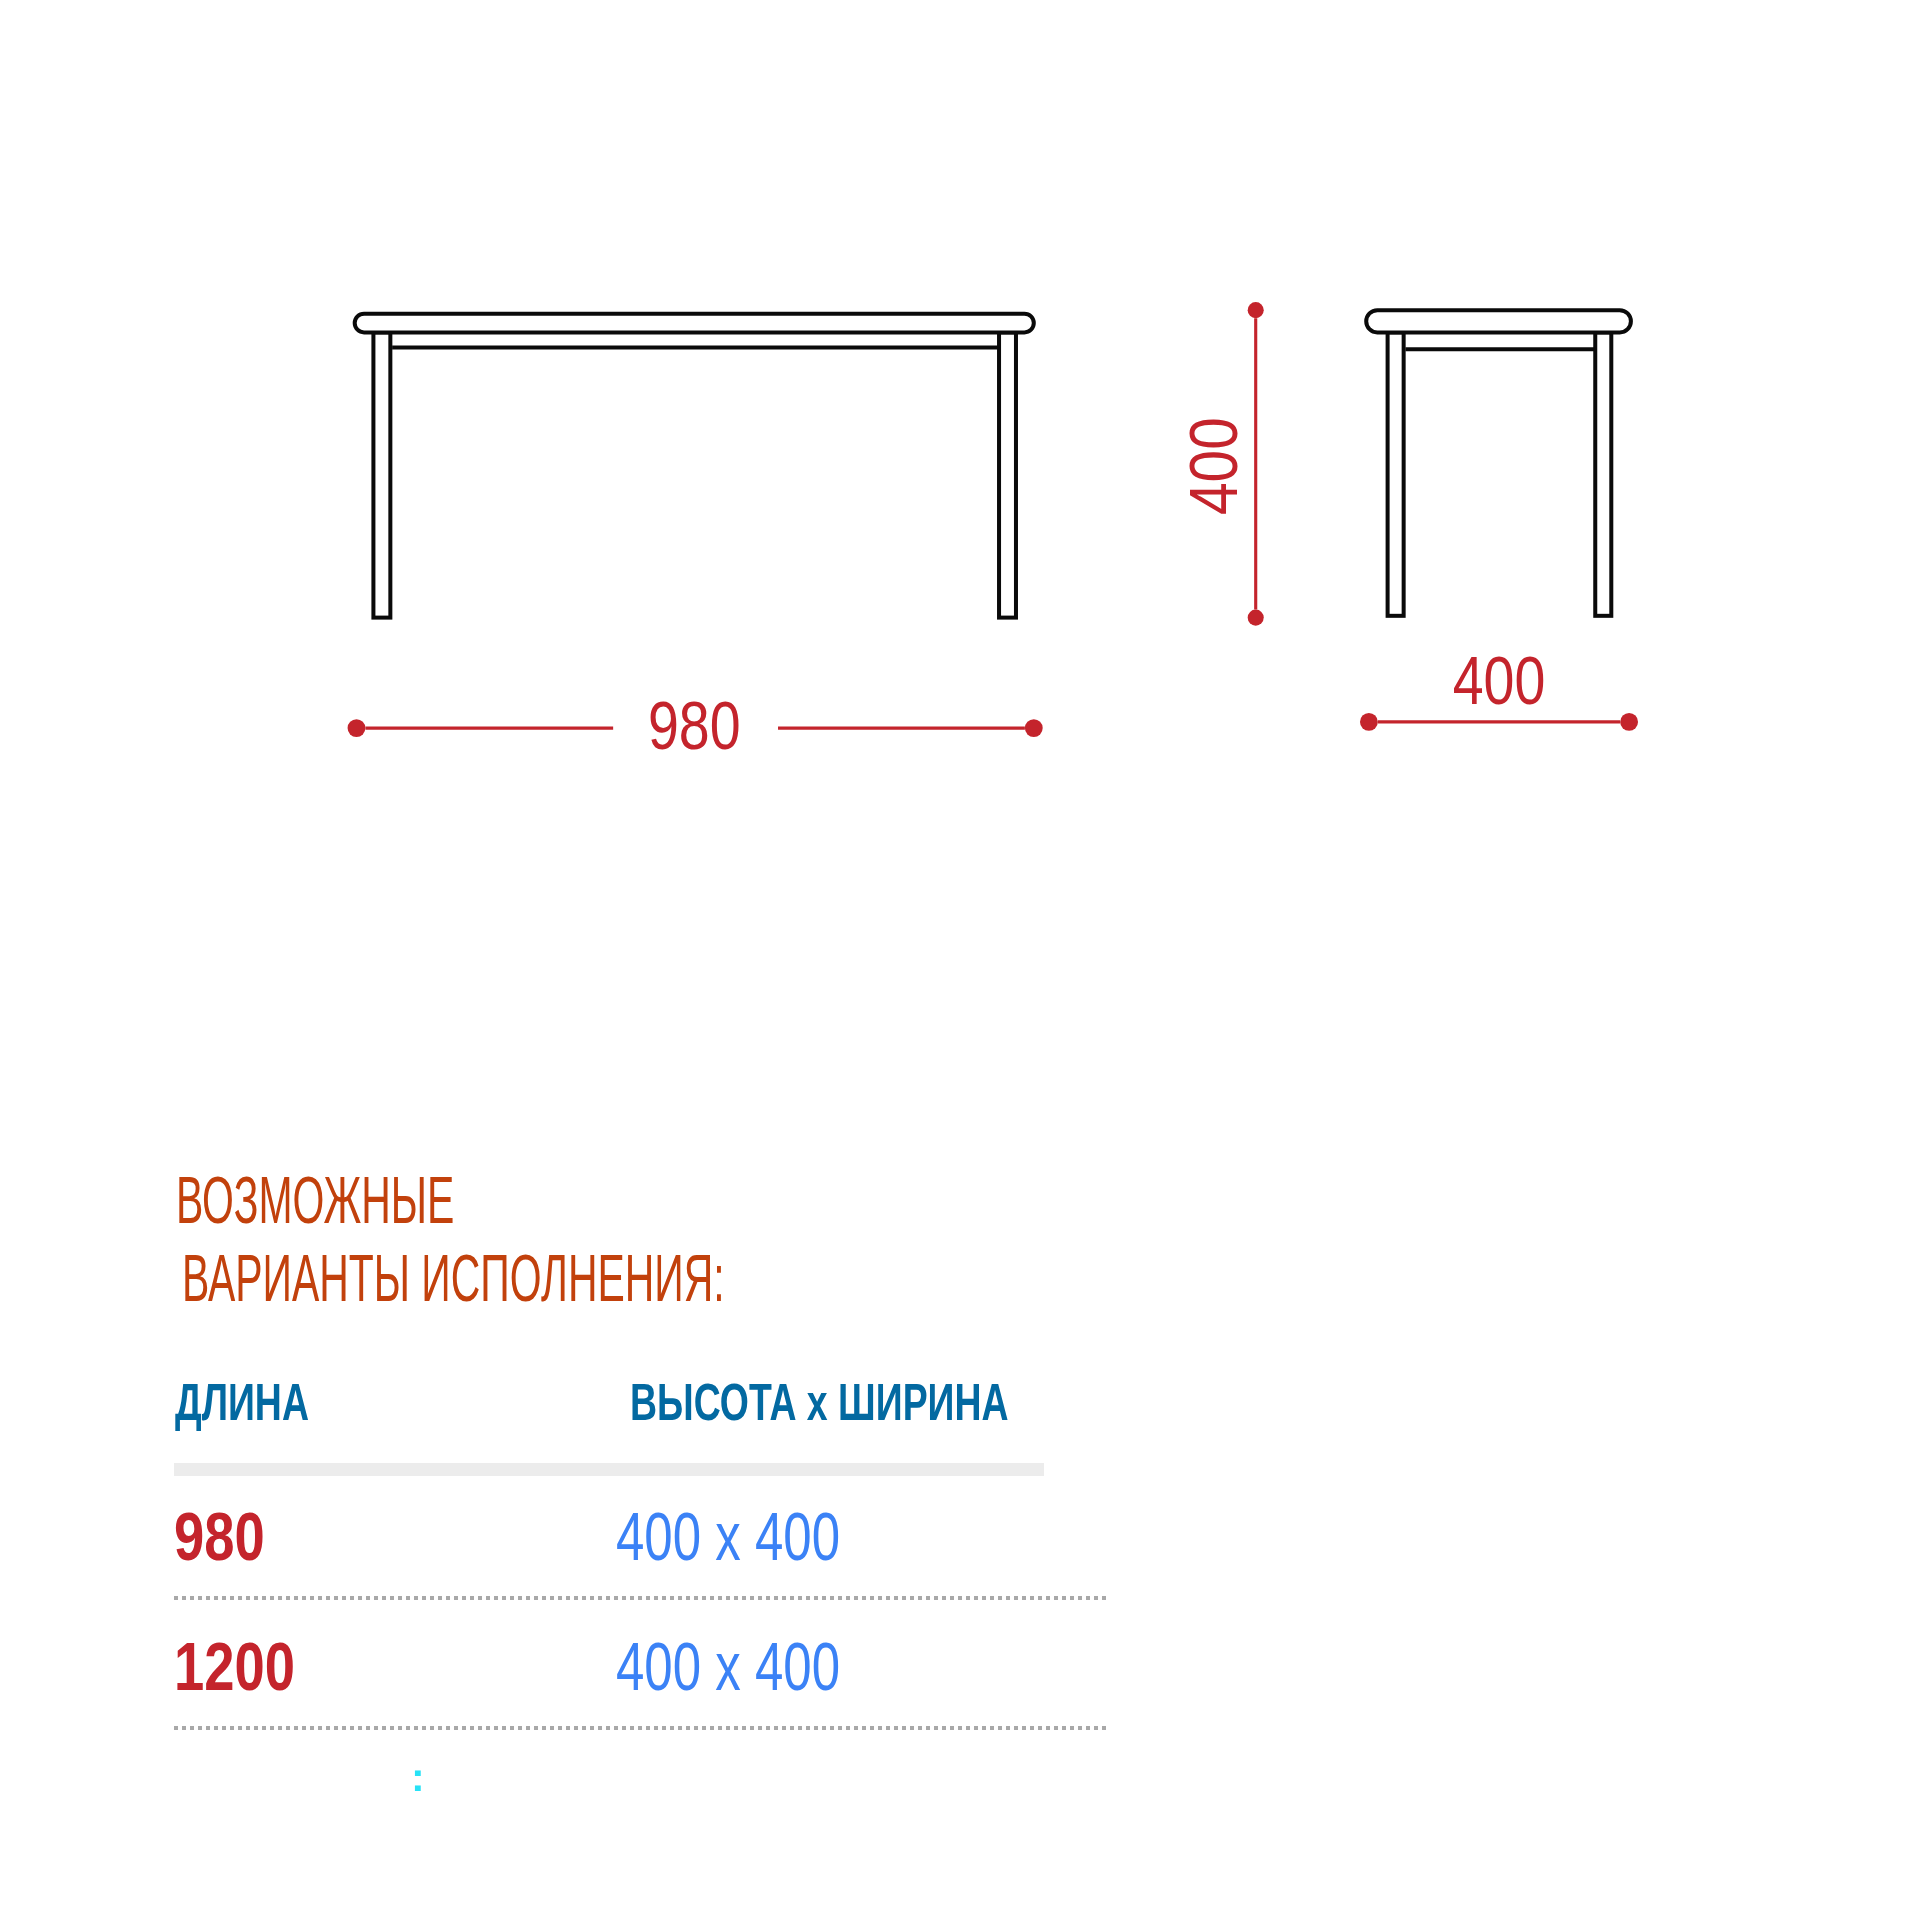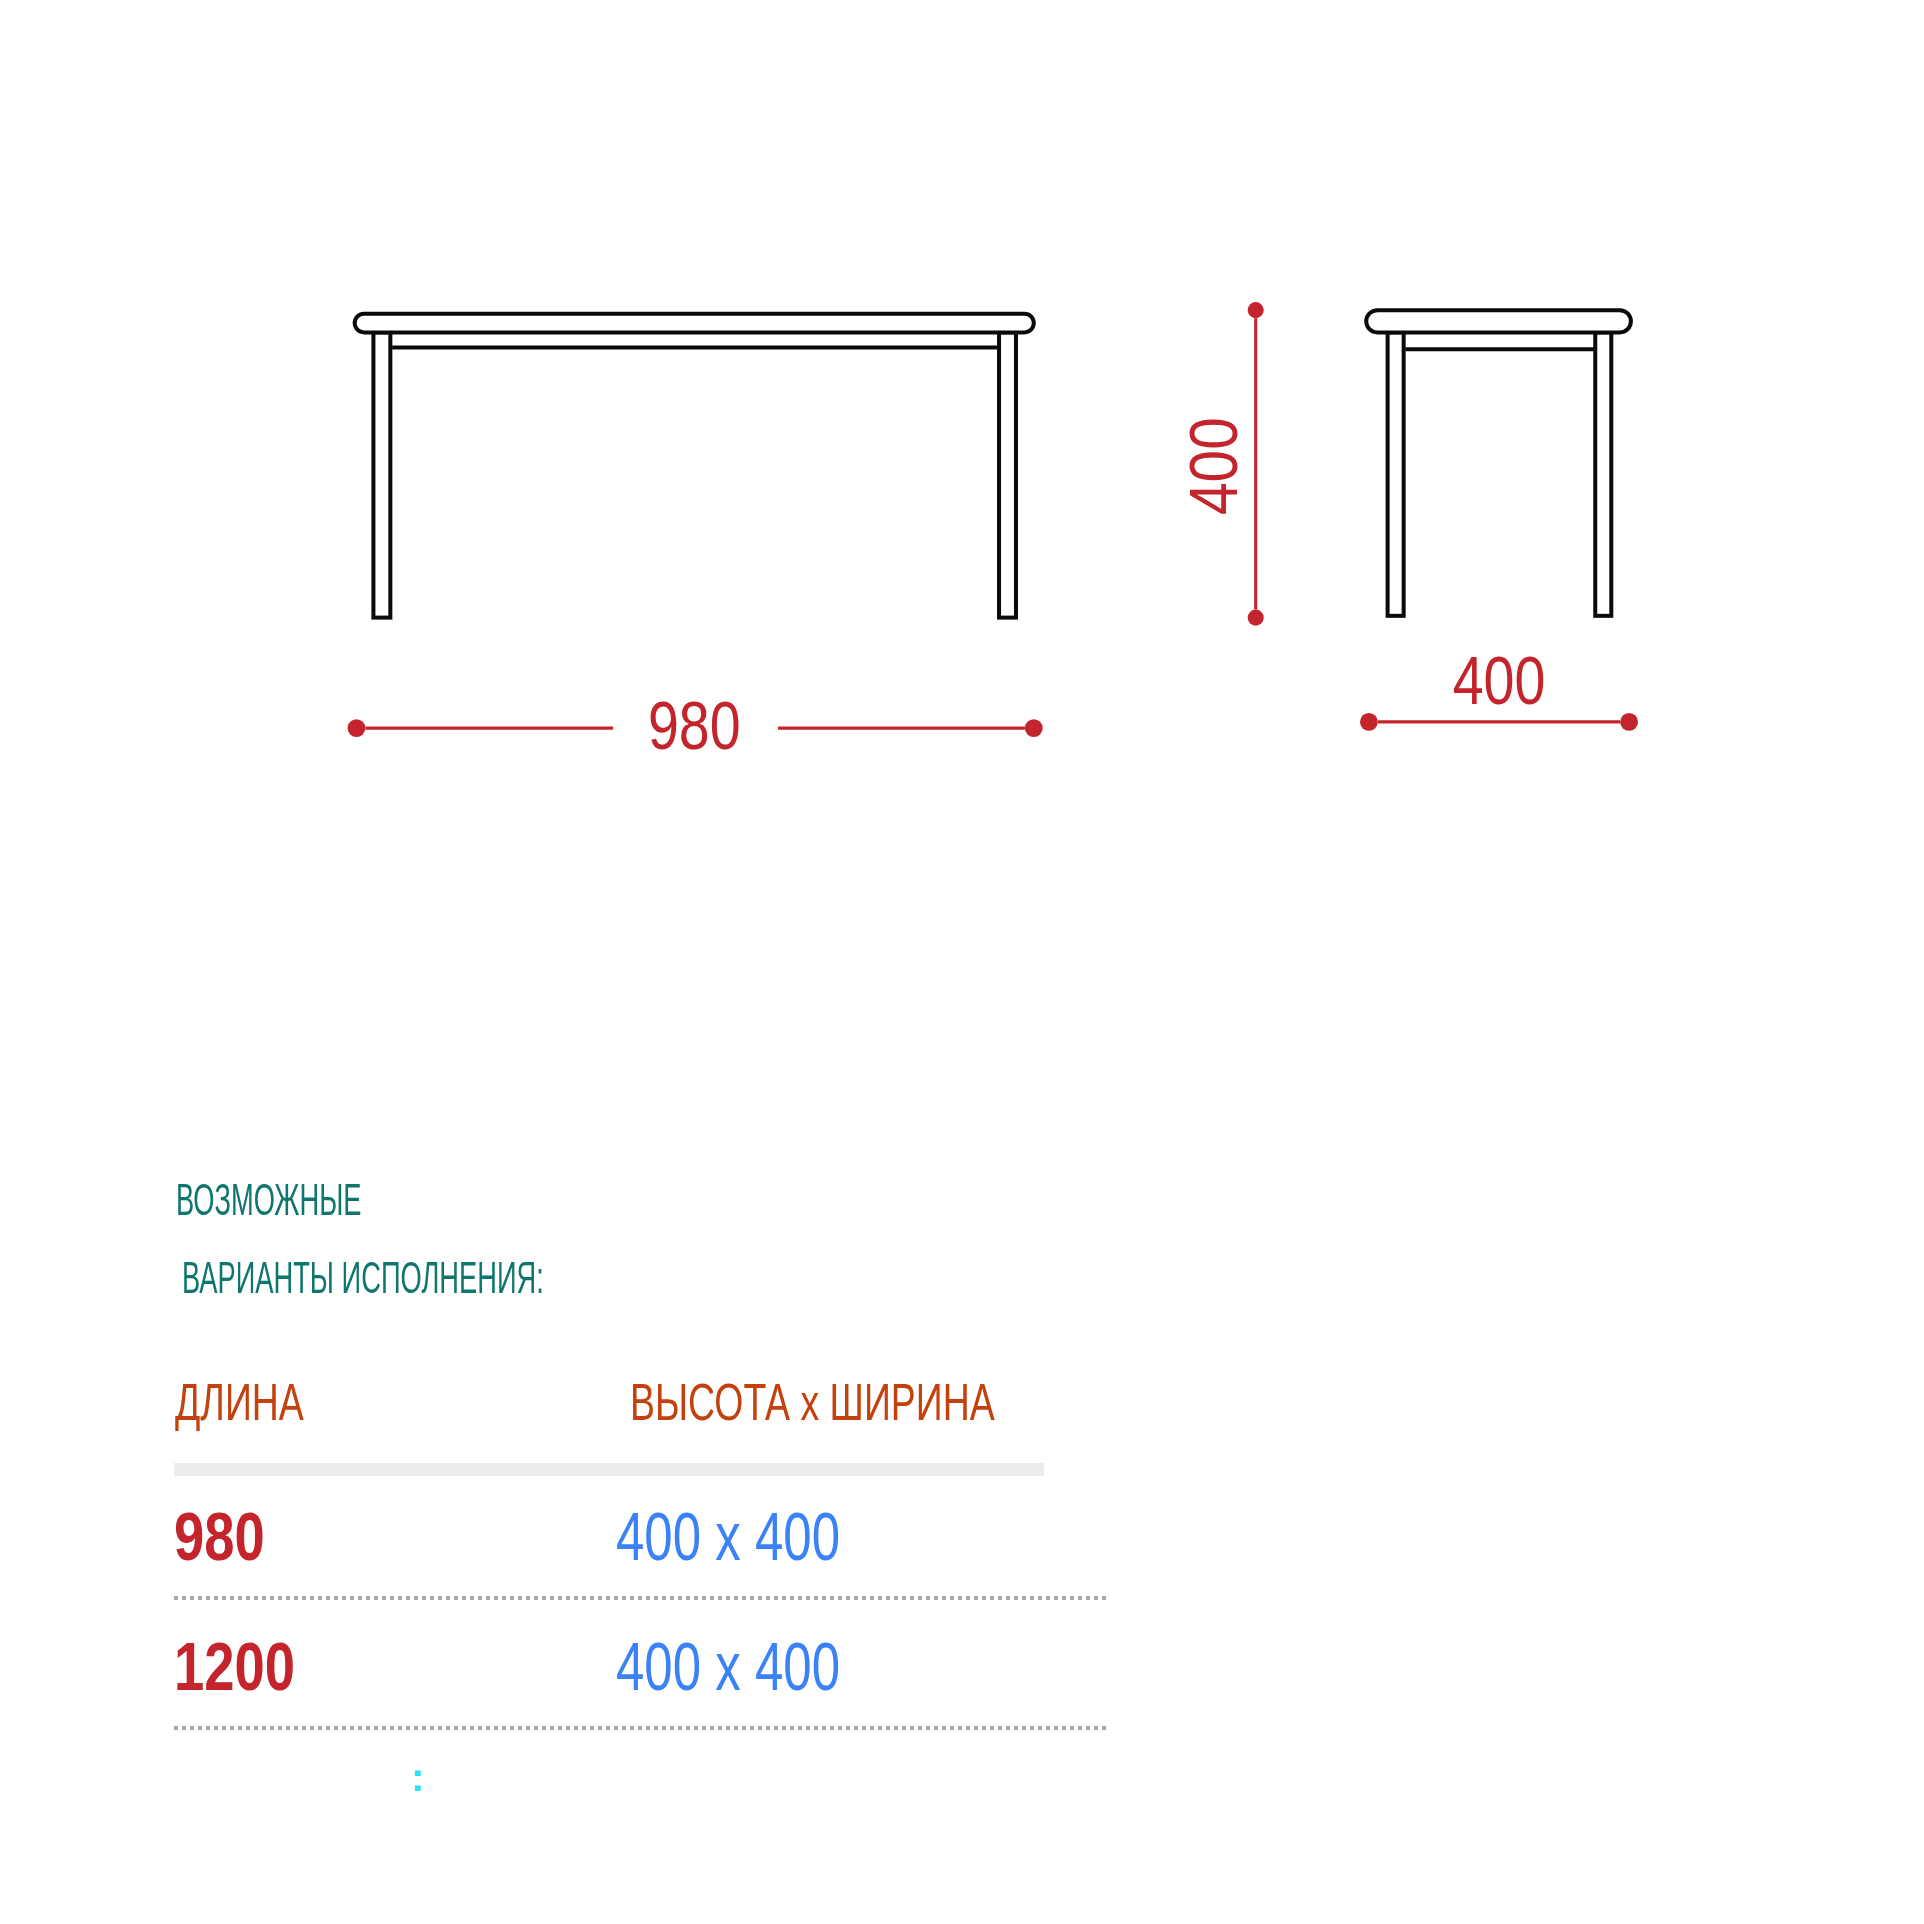--- a/index.html
+++ b/index.html
@@ -4,25 +4,25 @@
 <style>
   html,body{margin:0;padding:0;background:#ffffff;}
   body{
     width:1925px;height:1925px;position:relative;overflow:hidden;
     font-family:"Liberation Sans",sans-serif;
   }
   .abs{position:absolute;}
   .cond{display:inline-block;transform-origin:0 0;white-space:nowrap;}
 
   
-  .variants-line{color:#0f766e;font-size:44px;line-height:66px;font-weight:400;letter-spacing:0;}
+  .variants-line{color:#c2410c;font-size:66px;line-height:66px;font-weight:400;letter-spacing:0;}
   .variants-line .cond{transform:scaleX(0.62);}
 
   
-  .col-header{color:#c2410c;font-size:52px;line-height:52px;font-weight:400;}
+  .col-header{color:#0369a1;font-size:52px;line-height:52px;font-weight:700;}
   .col-header .cond{transform:scaleX(0.72);}
   .row-length{color:#C4242C;font-size:68px;line-height:68px;font-weight:700;}
   .row-length .cond{transform:scaleX(0.80);}
   .row-size{color:#3b82f6;font-size:68px;line-height:68px;font-weight:400;}
   .row-size .cond{transform:scaleX(0.75);}
 
   .grey-bar{background:#ECECEC;height:12.5px;width:870px;left:174px;}
   .dotted-sep{
     height:3.6px;width:932px;left:174px;
     background:repeating-linear-gradient(90deg,#A8A8A8 0 3.6px,transparent 3.6px 8px);

